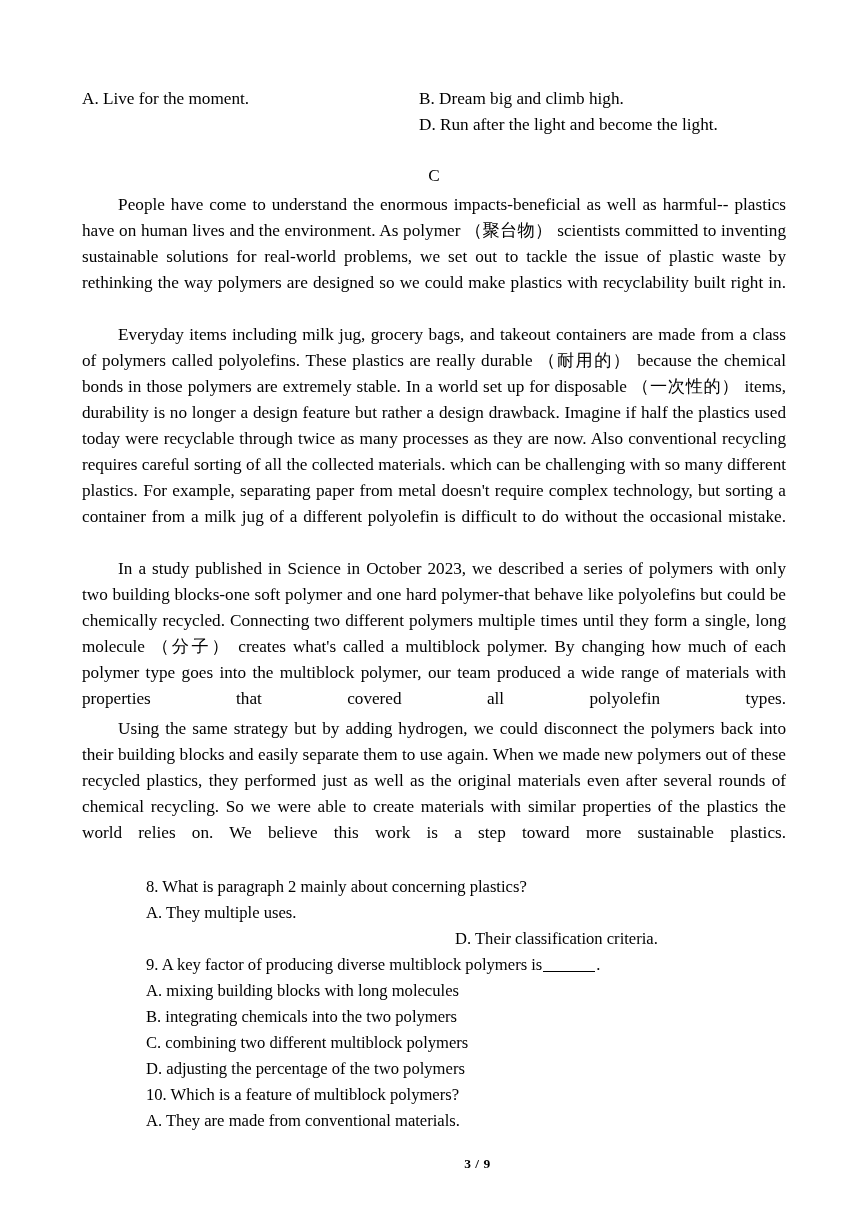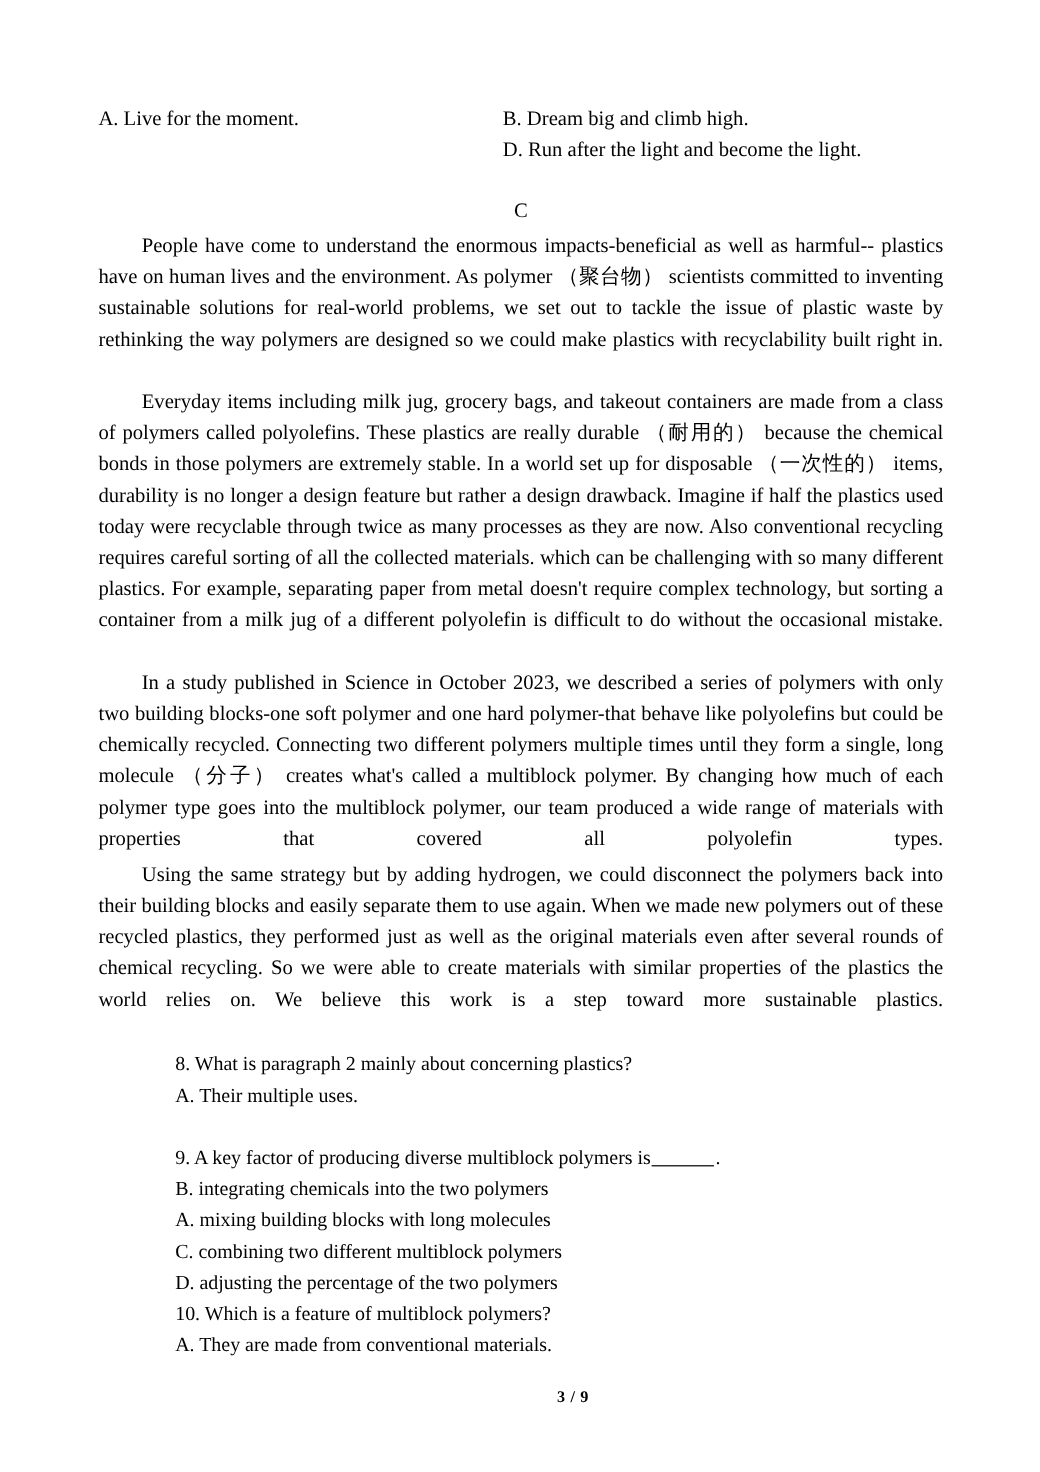--- a/index.html
+++ b/index.html
@@ -146,35 +146,36 @@
     <p class="para">Using the same strategy but by adding hydrogen, we could disconnect the polymers back into their building blocks and easily separate them to use again. When we made new polymers out of these recycled plastics, they performed just as well as the original materials even after several rounds of chemical recycling. So we were able to create materials with similar properties of the plastics the world relies on. We believe this work is a step toward more sustainable plastics.</p>
   </div>
 
   <div style="position:absolute; left:115px; top:874px; width:671px;">
 
     <div>
       <div class="q-line">
         <span class="q-col-a">8. What is paragraph 2 mainly about concerning plastics?</span>
       </div>
       <div class="q-line">
-        <span class="q-col-a">A. Their multiple uses.</span>
+        <span class="q-col-a">A. They multiple uses.</span>
       </div>
       <div class="q-line">
+        <span class="q-col-b">D. Their classification criteria.</span>
       </div>
     </div>
 
     <div>
       <div class="q-line">
         <span class="q-col-a"><span>9. A key factor of producing diverse multiblock polymers is</span><span class="blank"></span><span>.</span></span>
       </div>
       <div class="q-line">
-        <span class="q-col-a">B. integrating chemicals into the two polymers</span>
+        <span class="q-col-a">A. mixing building blocks with long molecules</span>
       </div>
       <div class="q-line">
-        <span class="q-col-a">A. mixing building blocks with long molecules</span>
+        <span class="q-col-a">B. integrating chemicals into the two polymers</span>
       </div>
       <div class="q-line">
         <span class="q-col-a">C. combining two different multiblock polymers</span>
       </div>
       <div class="q-line">
         <span class="q-col-a">D. adjusting the percentage of the two polymers</span>
       </div>
     </div>
 
     <div>

